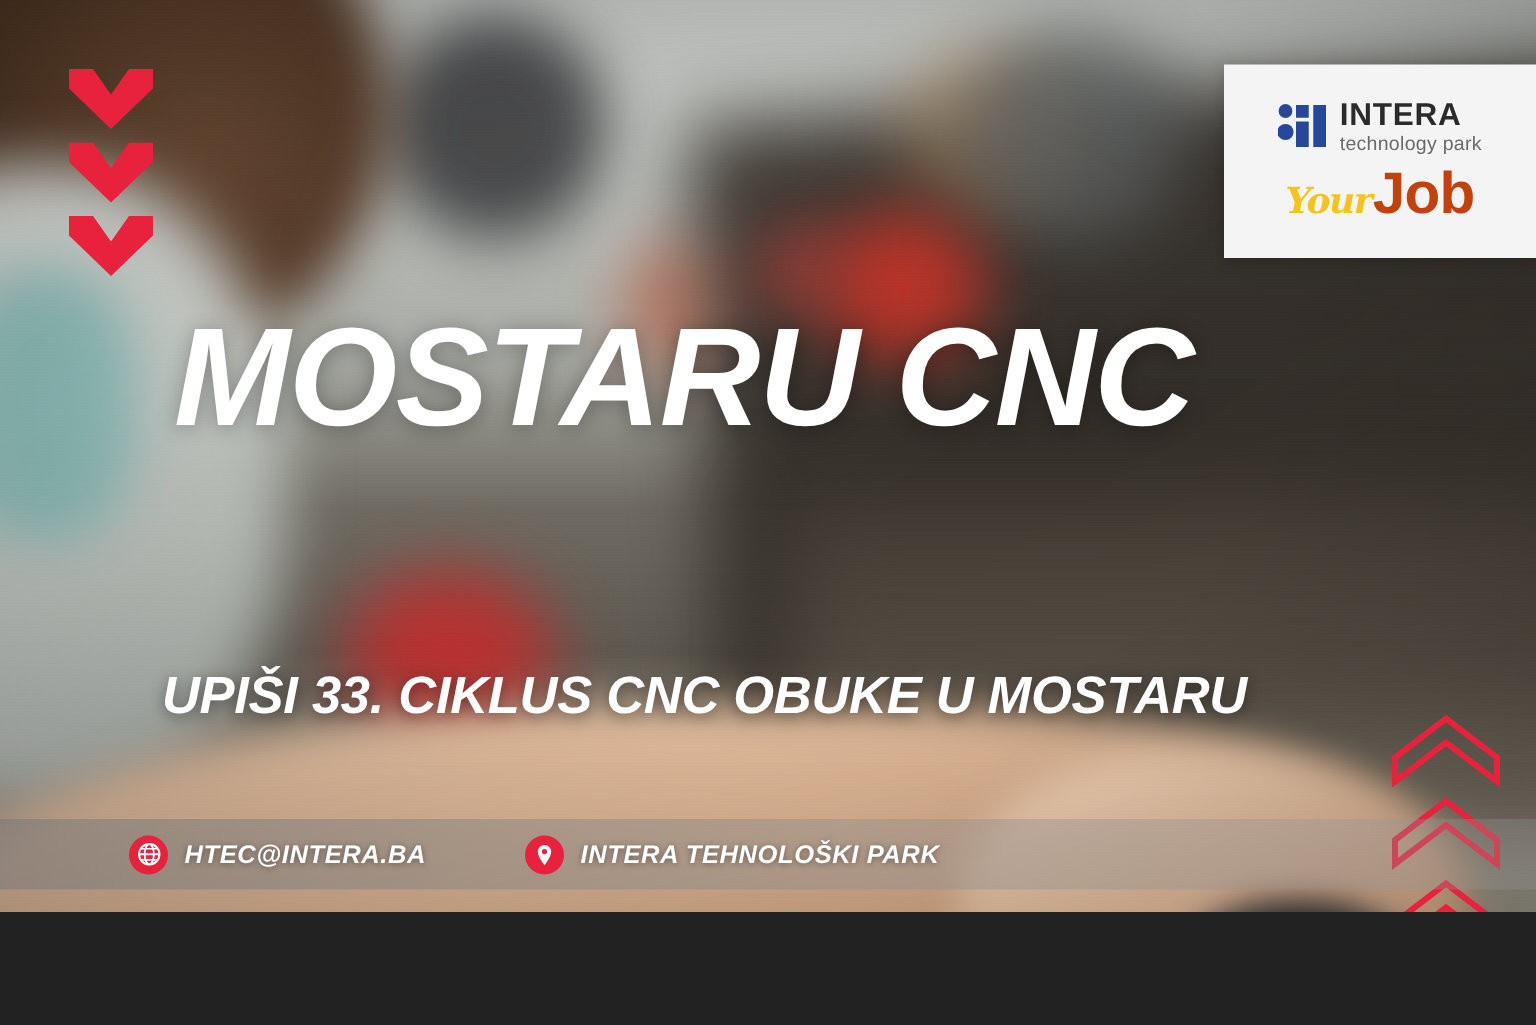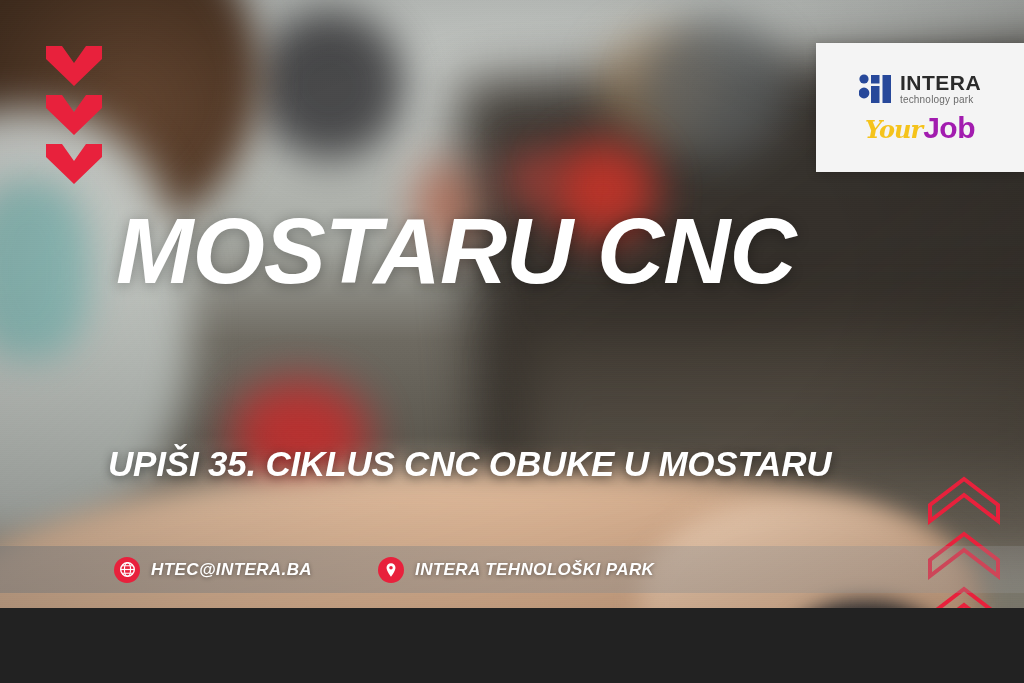--- a/index.html
+++ b/index.html
@@ -123,32 +123,32 @@
     box-shadow:0 1px 10px rgba(0,0,0,.18);
   }
   .intera { display:flex; align-items:center; gap:7px; }
   .intera-mark { width:34px; height:30px; flex:none; }
   .intera-words { line-height:1; }
   .intera-name {
     font-size:21px; font-weight:700; letter-spacing:.5px;
     color:#2b2b2b;
   }
   .intera-sub {
-    font-size:10px; letter-spacing:.2px; color:#6a6a6a;
+    font-size:13px; letter-spacing:.2px; color:#6a6a6a;
     margin-top:2px;
   }
   .yourjob { line-height:1; display:flex; align-items:baseline; }
   .yj-your {
     font-family:"DejaVu Serif", serif;
     font-style:italic; font-weight:700;
     font-size:24px; color:#f5c31b;
     letter-spacing:-1px;
   }
   .yj-job {
-    font-size:30px; font-weight:700; color:#a21caf;
+    font-size:39px; font-weight:700; color:#c2410c;
     letter-spacing:-.5px; margin-left:1px;
   }
 
   
   .headline {
     position:absolute; left:116px; top:206px;
     width:800px;
     font-size:93px; font-weight:700; font-style:italic;
     line-height:.97; letter-spacing:-1px;
     color:#ffffff;
@@ -162,21 +162,21 @@
     letter-spacing:-.2px; color:#ffffff;
     text-shadow:0 2px 10px rgba(0,0,0,.45);
     white-space:nowrap;
   }
 
   
   .contact-bar {
     position:absolute; left:0; top:546px; width:1024px; height:47px;
     background:linear-gradient(90deg, rgba(120,120,120,.55) 0%, rgba(140,140,140,.42) 55%, rgba(150,150,150,.30) 100%);
     display:flex; align-items:center;
-    padding-left:114px; gap:0;
+    padding-left:86px; gap:0;
   }
   .contact-item { display:flex; align-items:center; gap:11px; }
   .contact-item + .contact-item { margin-left:66px; }
   .ci-badge {
     width:26px; height:26px; border-radius:50%;
     background:#e8213c;
     display:flex; align-items:center; justify-content:center;
     flex:none;
   }
   .ci-text {
@@ -253,21 +253,21 @@
     <div class="yourjob">
       <span class="yj-your">Your</span>
         <span class="yj-job">Job</span>
     </div>
   </div>
 
   <div class="headline">
     <span class="l1">MOSTARU CNC</span>
   </div>
 
-  <div class="subhead">UPIŠI 35. CIKLUS CNC OBUKE U MOSTARU</div>
+  <div class="subhead">UPIŠI 33. CIKLUS CNC OBUKE U MOSTARU</div>
 
   <div class="contact-bar">
     <div class="contact-item">
       <span class="ci-badge">
         <svg width="17" height="17" viewBox="0 0 20 20">
           <circle cx="10" cy="10" r="8" fill="none" stroke="#fff" stroke-width="1.6"></circle>
           <ellipse cx="10" cy="10" rx="3.6" ry="8" fill="none" stroke="#fff" stroke-width="1.4"></ellipse>
           <line x1="2" y1="10" x2="18" y2="10" stroke="#fff" stroke-width="1.4"></line>
           <line x1="3.4" y1="5.6" x2="16.6" y2="5.6" stroke="#fff" stroke-width="1.2"></line>
           <line x1="3.4" y1="14.4" x2="16.6" y2="14.4" stroke="#fff" stroke-width="1.2"></line>

